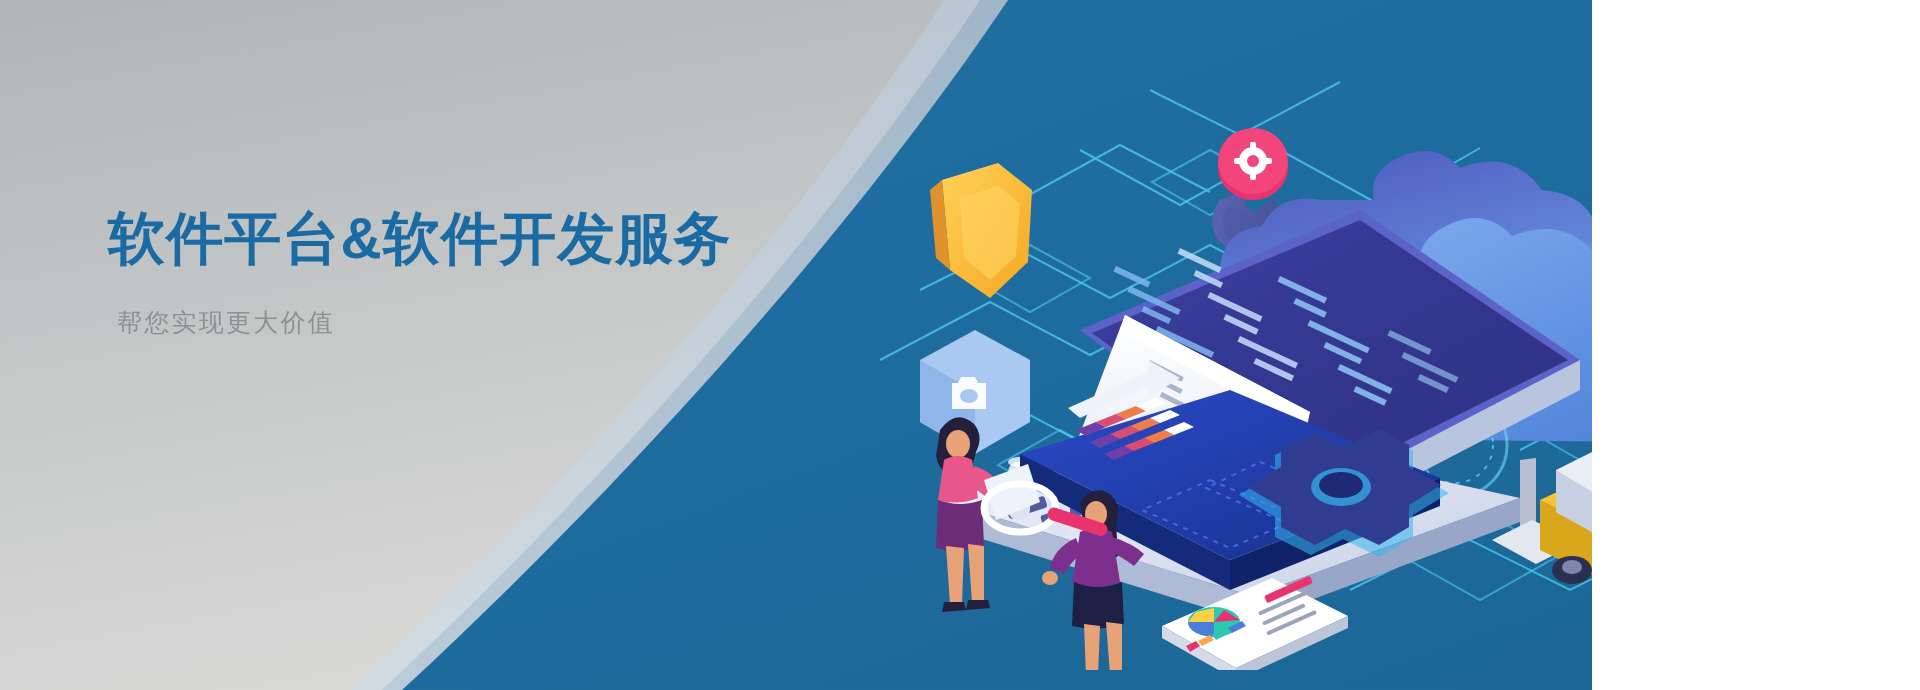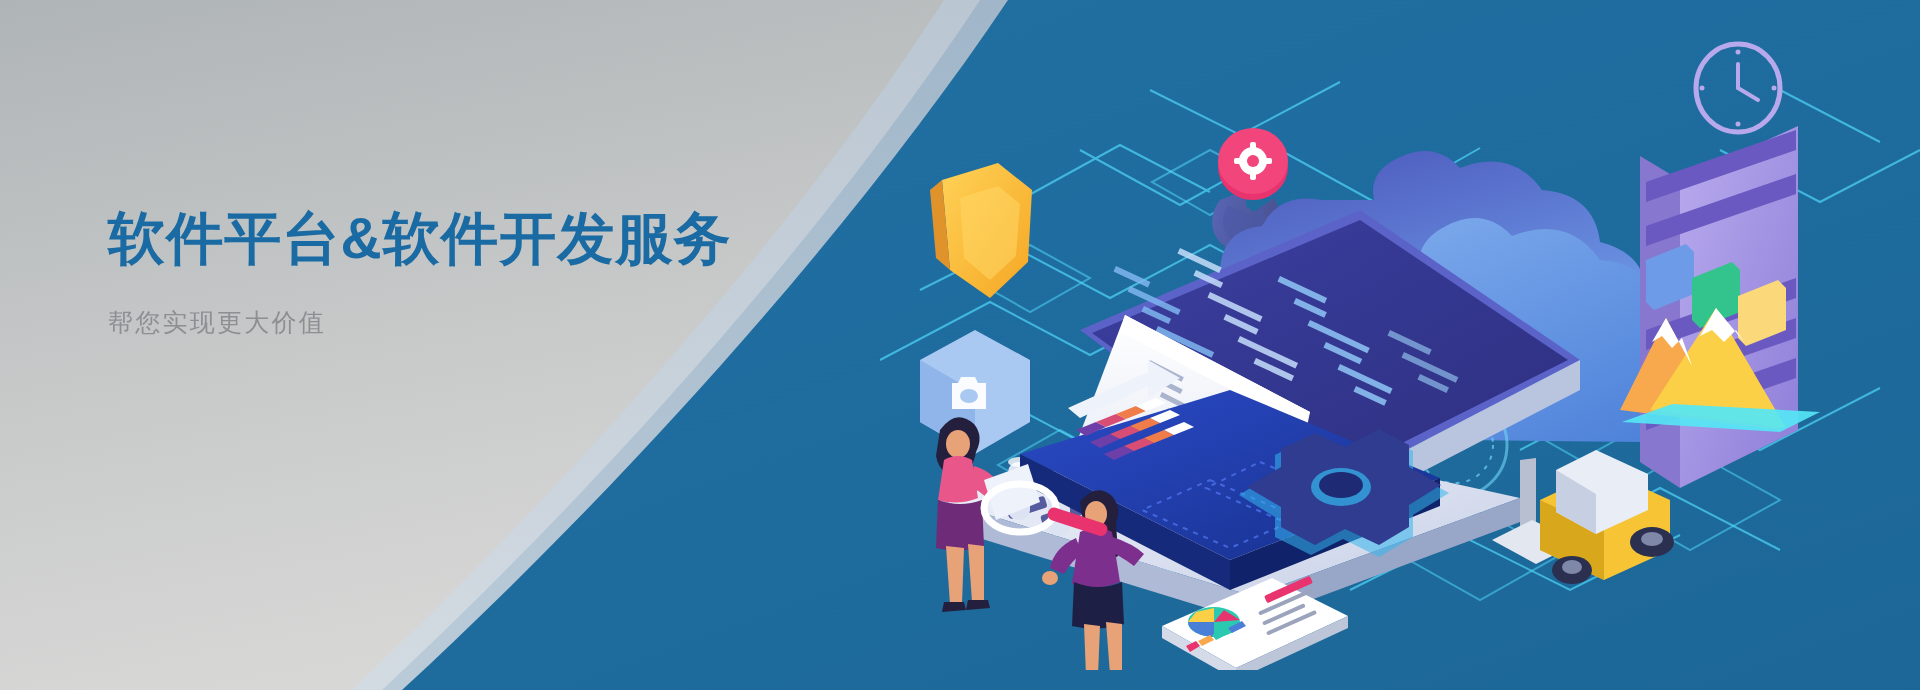--- a/index.html
+++ b/index.html
@@ -1,19 +1,19 @@
 <!DOCTYPE html>
 <html><head>
 <meta charset="utf-8">
 <style>
   html,body{margin:0;padding:0;background:#fff;}
   *{box-sizing:border-box;}
   #banner{
     position:relative;
-    width:1920px;height:690px;
+    width:1592px;height:690px;
     overflow:hidden;
     font-family:"Liberation Sans","DejaVu Sans",sans-serif;
     background:#1E6DA0;
     padding-left:16px;
   }
 
   
   .bg-blue{
     position:absolute;inset:0;
     background:linear-gradient(160deg,#2271A2 0%,#1E6DA0 45%,#1B6797 100%);
@@ -38,21 +38,21 @@
     font-size:57px;line-height:1.12;
     font-weight:700;letter-spacing:.02em;
     color:#1A6BA3;
     margin:0 0 36px 0;
     white-space:nowrap;
   }
   .subtitle{
     font-size:25px;line-height:1.2;
     font-weight:400;letter-spacing:.09em;
     color:#8D9093;
-    margin:0;
+    margin:9px;
   }
 
   
   .illus{
     position:absolute;
     left:880px;top:30px;
     width:1040px;height:640px;
   }
   .illus svg{display:block;width:100%;height:100%;}
 </style>

